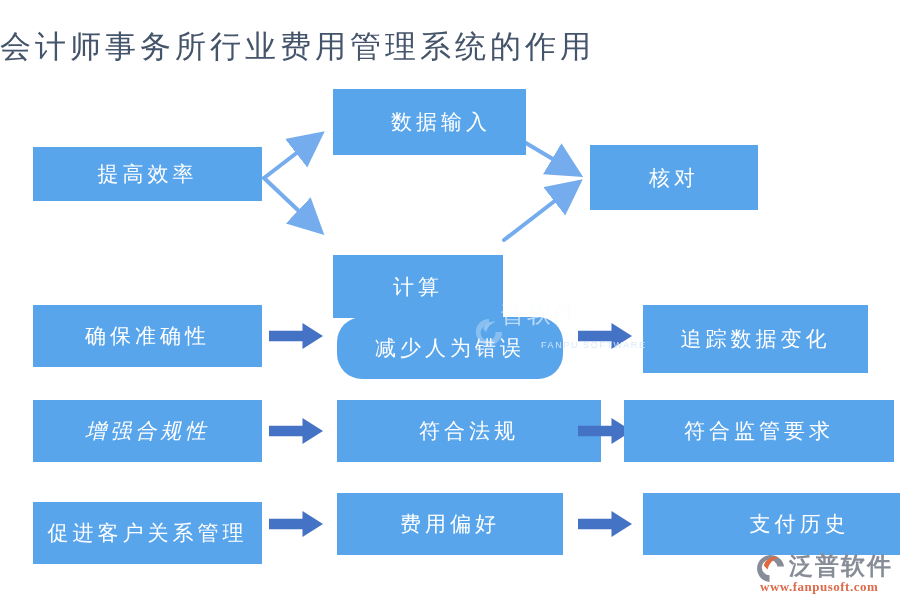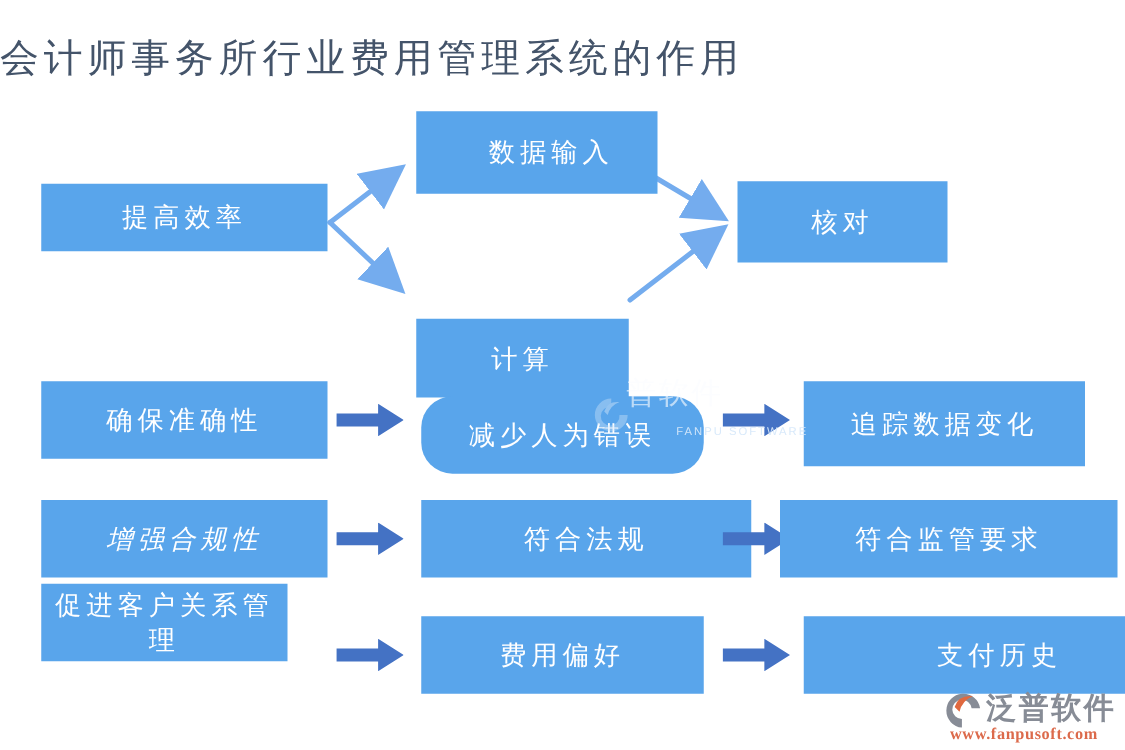--- a/index.html
+++ b/index.html
@@ -73,21 +73,21 @@
   <div class="node" style="left:337px;top:317px;width:226px;height:62px;border-radius:25px;">减少人为错误</div>
   <div class="block-arrow" style="left:578px;top:323px;"></div>
   <div class="node" style="left:643px;top:305px;width:225px;height:68px;">追踪数据变化</div>
 
   <div class="node" style="left:33px;top:400px;width:229px;height:62px;font-style:italic;">增强合规性</div>
   <div class="block-arrow" style="left:269px;top:418px;"></div>
   <div class="node" style="left:337px;top:400px;width:264px;height:62px;">符合法规</div>
   <div class="block-arrow" style="left:578px;top:418px;"></div>
   <div class="node" style="left:624px;top:400px;width:270px;height:62px;">符合监管要求</div>
 
-  <div class="node" style="left:33px;top:467px;width:197px;height:62px;">促进客户关系管理</div>
+  <div class="node" style="left:33px;top:502px;width:229px;height:62px;">促进客户关系管理</div>
   <div class="block-arrow" style="left:269px;top:511px;"></div>
   <div class="node" style="left:337px;top:493px;width:226px;height:62px;">费用偏好</div>
   <div class="block-arrow" style="left:578px;top:511px;"></div>
   <div class="node" style="left:643px;top:493px;width:225px;height:62px;padding-left:44px;">支付历史</div>
 
   <div class="watermark">
     <svg class="wm-swoosh" width="30" height="30" viewBox="0 0 32 32">
       <path d="M30 16 A14 14 0 1 1 16 2 L16 9 A8 8 0 1 0 23 16 Z" fill="#cfe4f8"></path>
       <path d="M10 13 Q13 4 23 5 Q15 8 13 16 Z" fill="#e8f2fc"></path>
     </svg>

